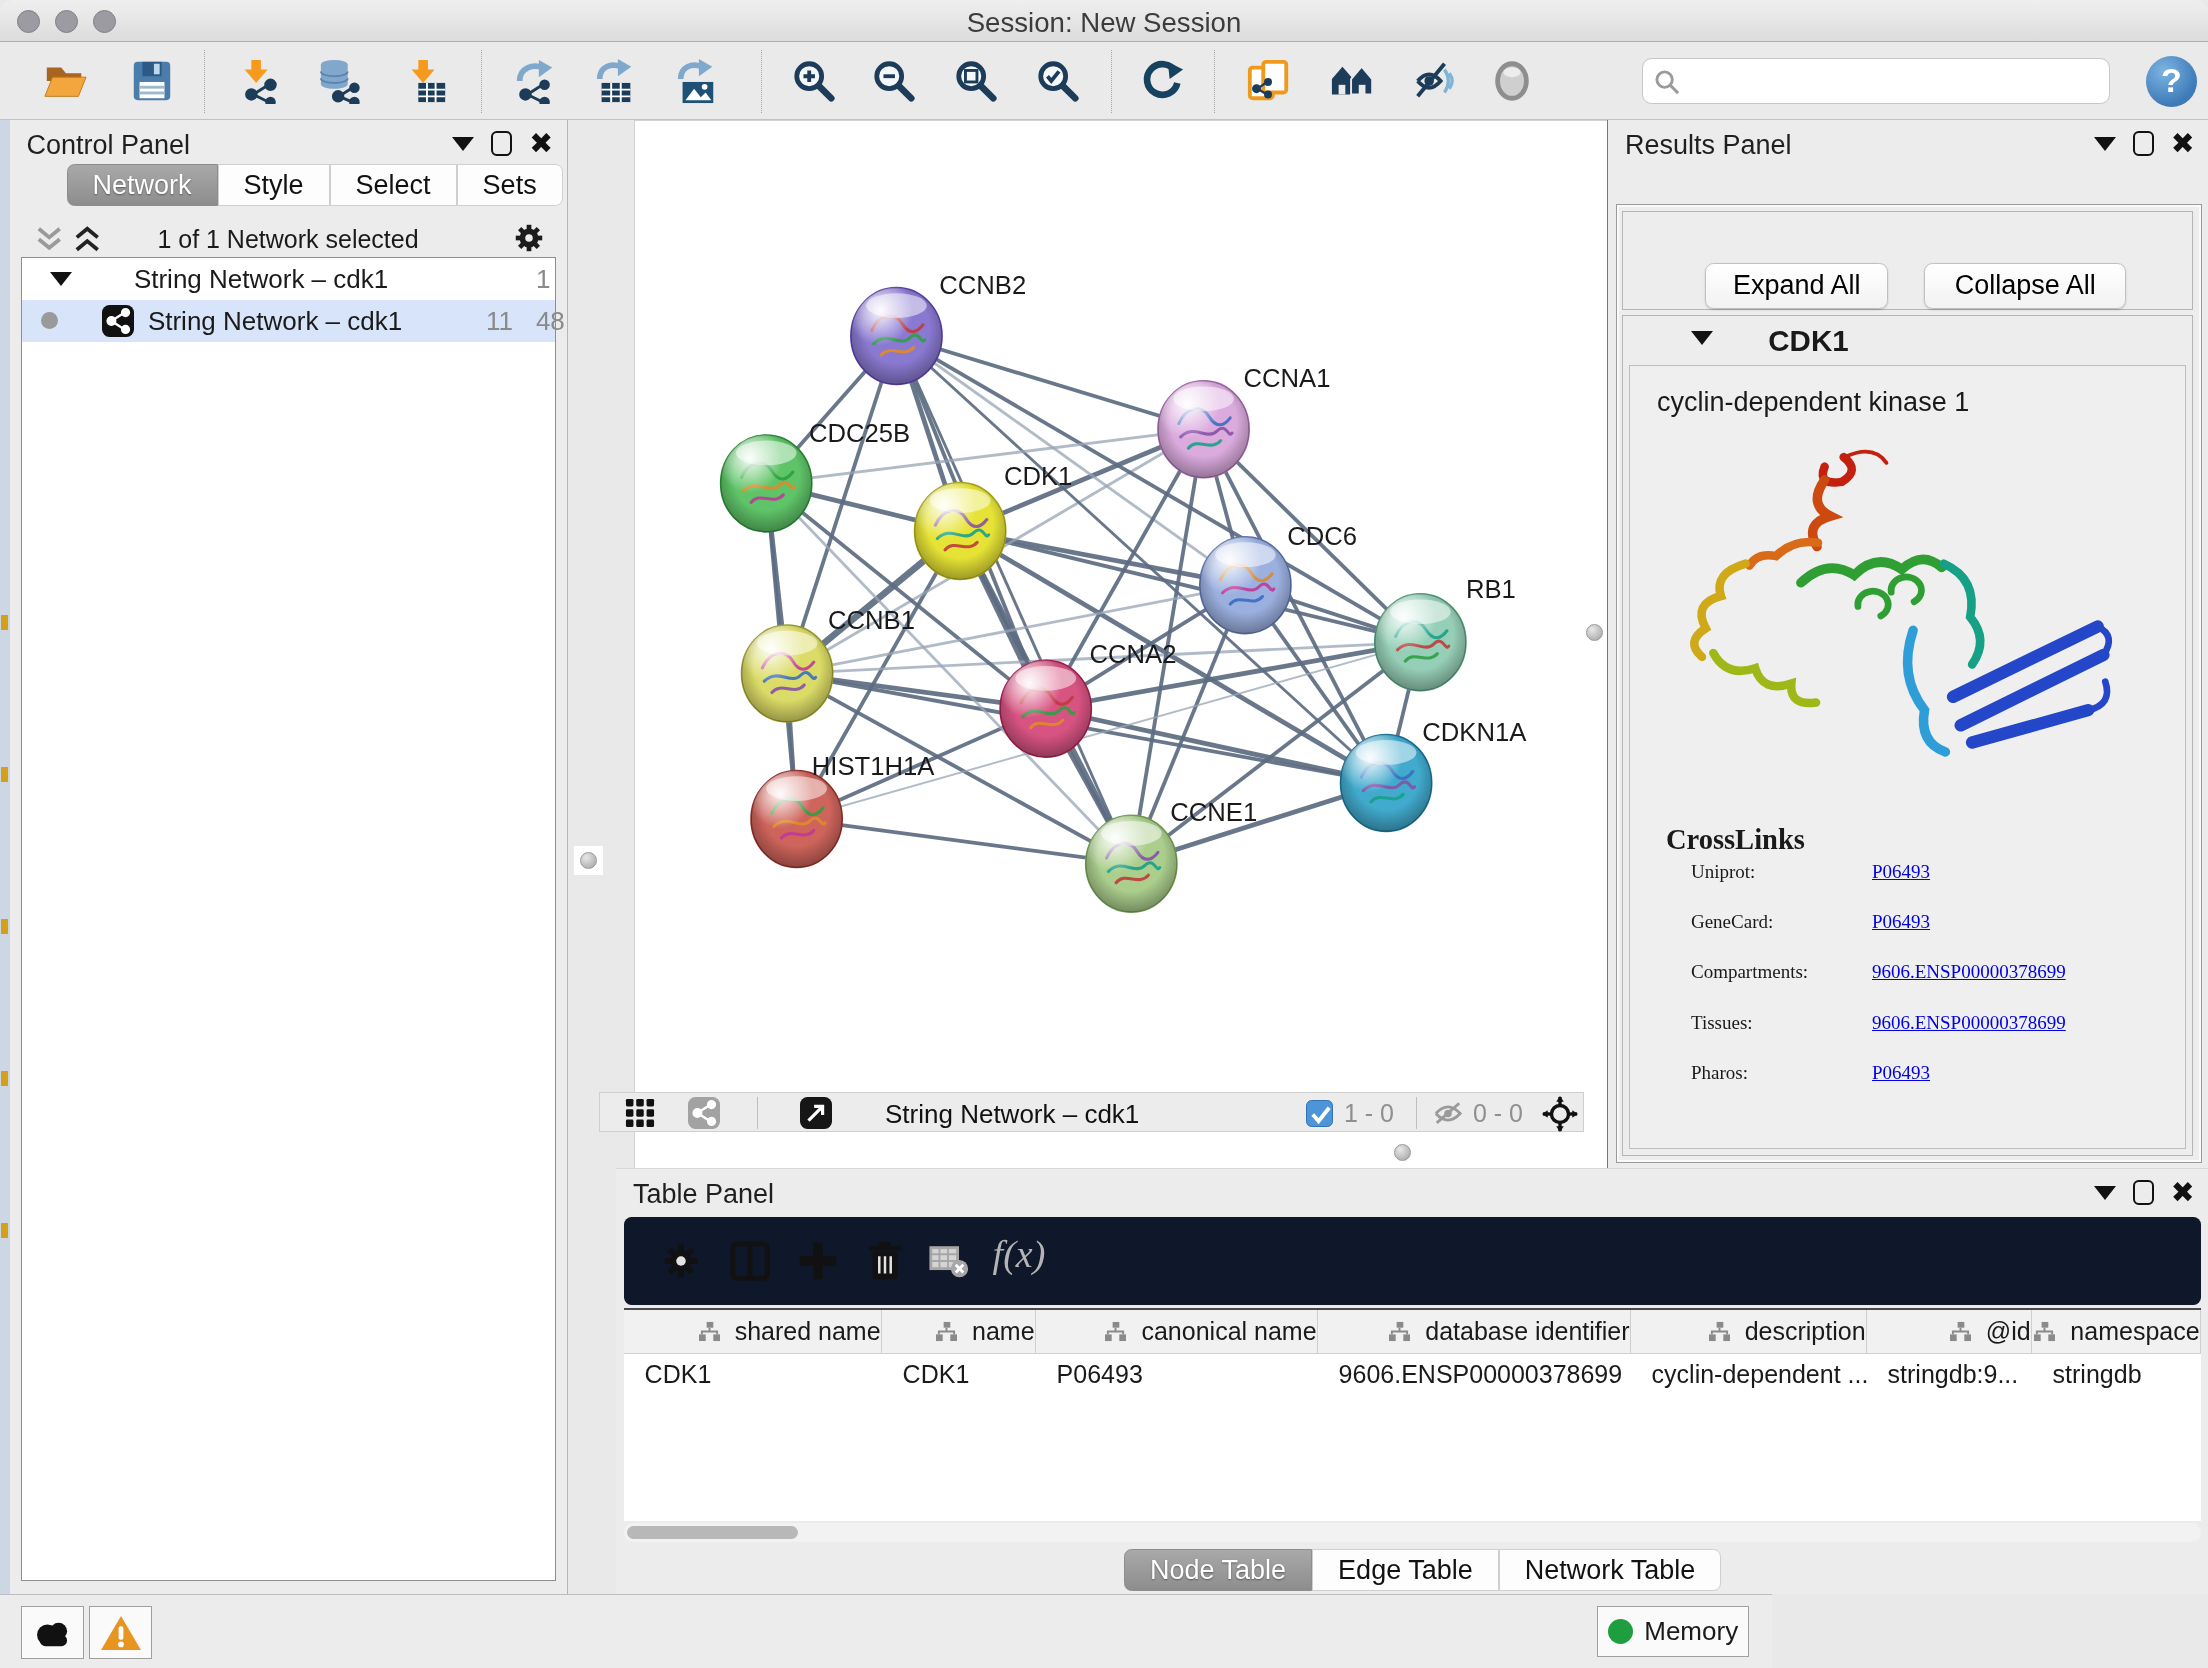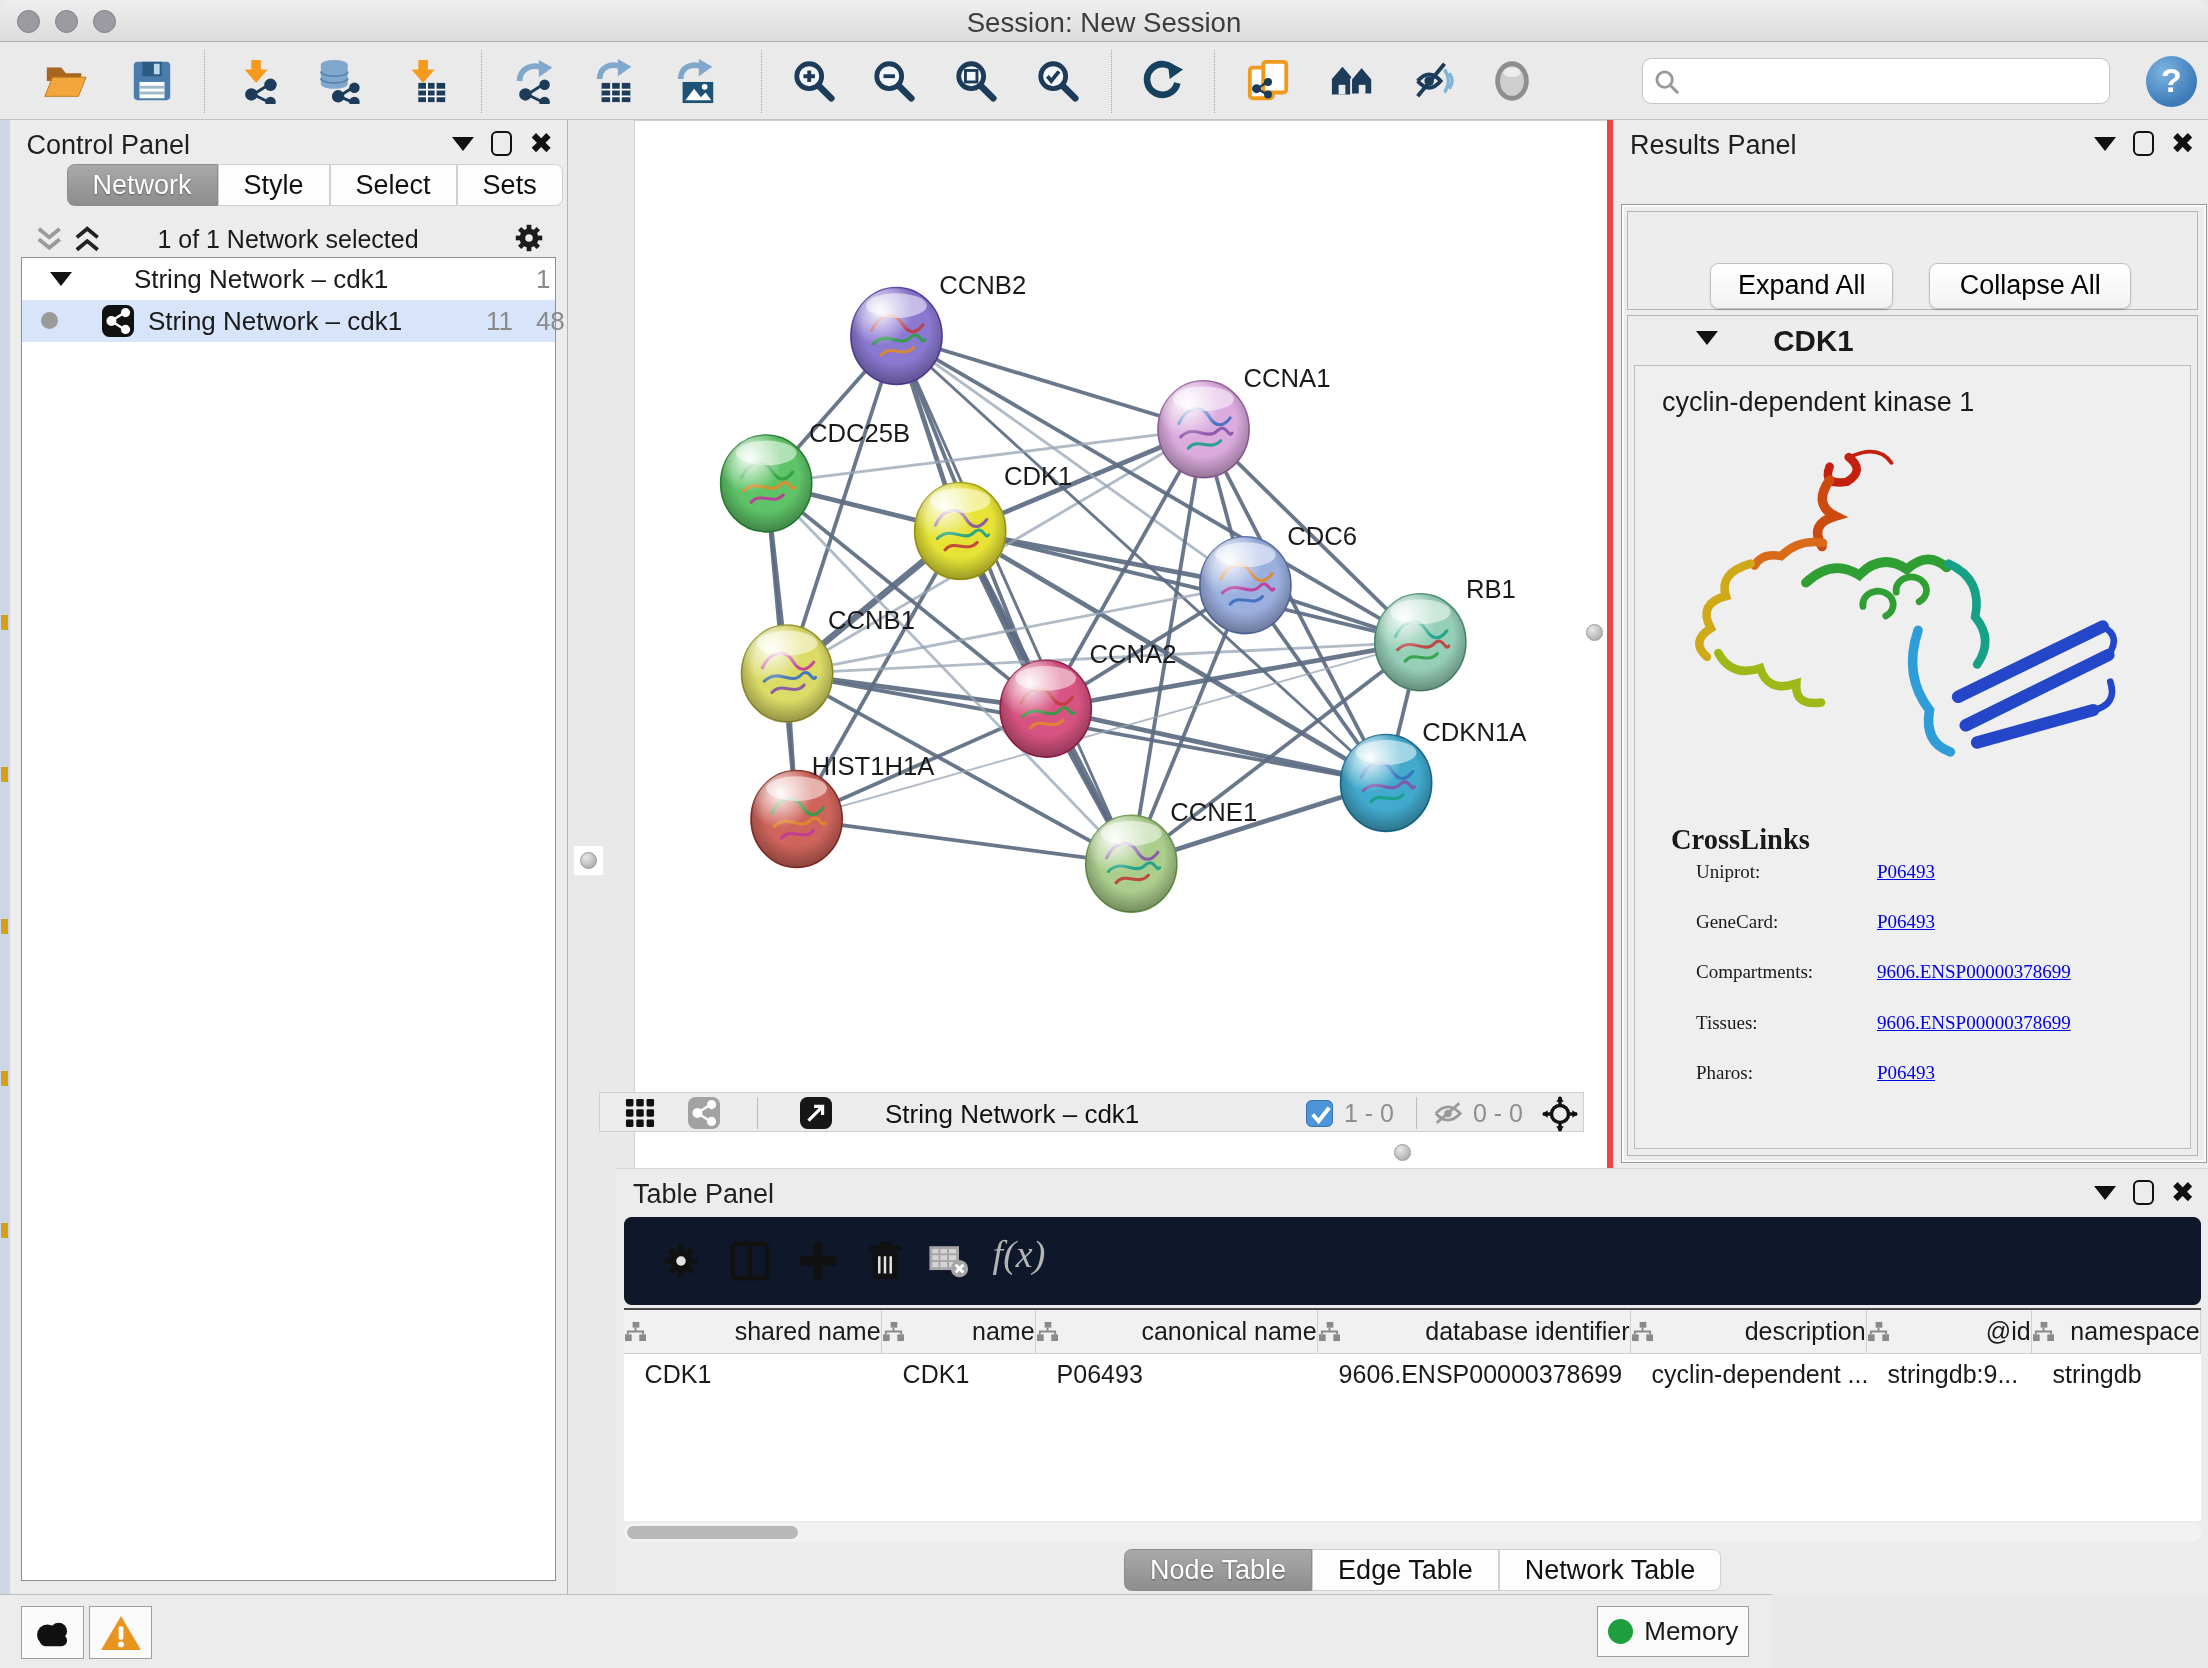--- a/index.html
+++ b/index.html
@@ -68,21 +68,21 @@
   .ns-cnt { position:absolute; top:5.7px; font-size:25px; color:#8f8f8f; }
   .checkbox { position:absolute; width:27px; height:27px; top:6.7px; background:#4d94d8;
     border:1px solid #3672ac; border-radius:5.7px; cursor:pointer; }
 
   .handle-dot { position:absolute; width:28.5px; height:28.5px; background:#fff; display:flex;
     align-items:center; justify-content:center; cursor:pointer; }
   .handle-dot span { width:17px; height:17px; border-radius:50%;
     background:radial-gradient(circle at 35% 30%, #e8e8e8, #9f9f9f); border:1px solid #9a9a9a; display:block; }
 
   
-  .results-panel { position:absolute; left:1607px; top:120px; width:601px; height:1048px; background:#ececec; border-left:6px solid #ef4444;}
+  .results-panel { position:absolute; left:1607px; top:120px; width:601px; height:1048px; background:#ececec; border-left:1px solid #ef4444;}
   .rp-tab { position:absolute; left:0; right:0; top:40px; text-align:center; }
   .rp-outer { position:absolute; left:7.6px; top:84px; width:586px; height:959px;
     background:#ededed; border:1px solid #9b9b9b; box-shadow:inset 0 0 0 1.9px #fafafa; }
   .rp-btnbox { position:absolute; left:5.7px; top:5.7px; width:571px; height:99px; border:1px solid #b5b5b5; }
   .rp-btn { position:absolute; top:51px; height:46px; background:linear-gradient(#ffffff,#f2f2f2);
     border:1px solid #c0c0c0; border-radius:8.6px; font-size:27px; text-align:center;
     box-shadow:0 1px 1.9px rgba(0,0,0,.18); cursor:pointer; }
   .rp-treebox { position:absolute; left:5.7px; top:110px; width:571px; height:841px; border:1px solid #b5b5b5; }
   .rp-sechead { position:absolute; left:0; top:0; width:100%; height:48px; }
   .rp-content { position:absolute; left:5.7px; top:49px; width:557px; height:784px;
@@ -94,21 +94,21 @@
   
   .table-panel { position:absolute; left:616px; top:1168px; width:1592px; height:426px; background:#ececec; border-top:1px solid #d8d8d8;}
   .tp-toolbox { position:absolute; left:7.6px; top:48px; width:1577px; height:88px;
     background:#0f172a; border-radius:7.6px; }
   .tp-ic { position:absolute; top:23px; width:42px; height:42px; cursor:pointer; }
   .fx { position:absolute; left:369px; top:15px; font-size:38px; font-style:italic;
     color:#b4b4b4; font-family:"Liberation Serif","DejaVu Serif",serif; cursor:default;}
   .dtable { position:absolute; left:7.6px; top:139px; width:1577px; height:213px; background:#fff;
     border-top:2.9px solid #4a4a4a; }
   .th-row { display:flex; height:44px; background:#f1f1f1; border-bottom:1px solid #d0d0d0; }
-  .th-cell { display:flex; align-items:center; gap:14px; justify-content:space-between; font-size:25px;
+  .th-cell { display:flex; align-items:center; gap:14px; justify-content:flex-end; font-size:25px;
     border-right:1px solid #cfcfcf; overflow:hidden; white-space:nowrap; cursor:pointer; }
   .td-row { display:flex; height:40px; }
   .td-cell { font-size:25px; line-height:40px; padding-left:21px; overflow:hidden; white-space:nowrap; cursor:default; }
   .hscroll { position:absolute; left:7.6px; top:354px; width:1577px; height:19px; background:#f2f2f2; border-radius:9.5px; }
   .hthumb { position:absolute; left:3.8px; top:2.9px; width:171px; height:13.3px; background:#b8b8b8; border-radius:6.7px; cursor:pointer; }
   .tp-tabs { position:absolute; left:508px; top:380px; white-space:nowrap; }
 
   
   .statusbar { position:absolute; left:0; top:1594px; width:1772px; height:74px;
     background:#ececec; border-top:1.9px solid #bdbdbd; }

